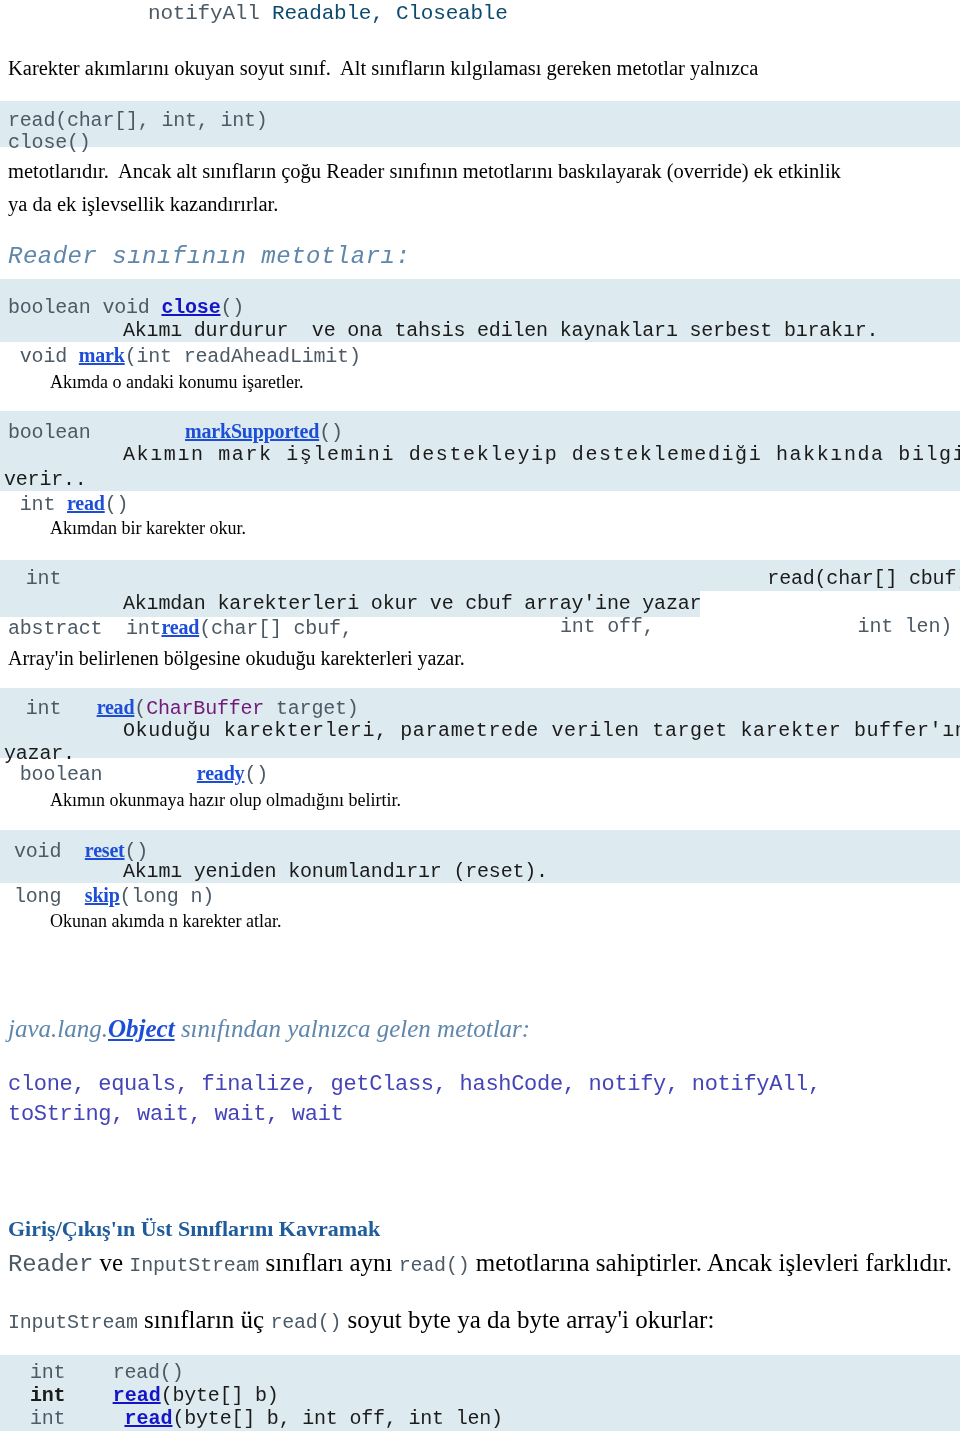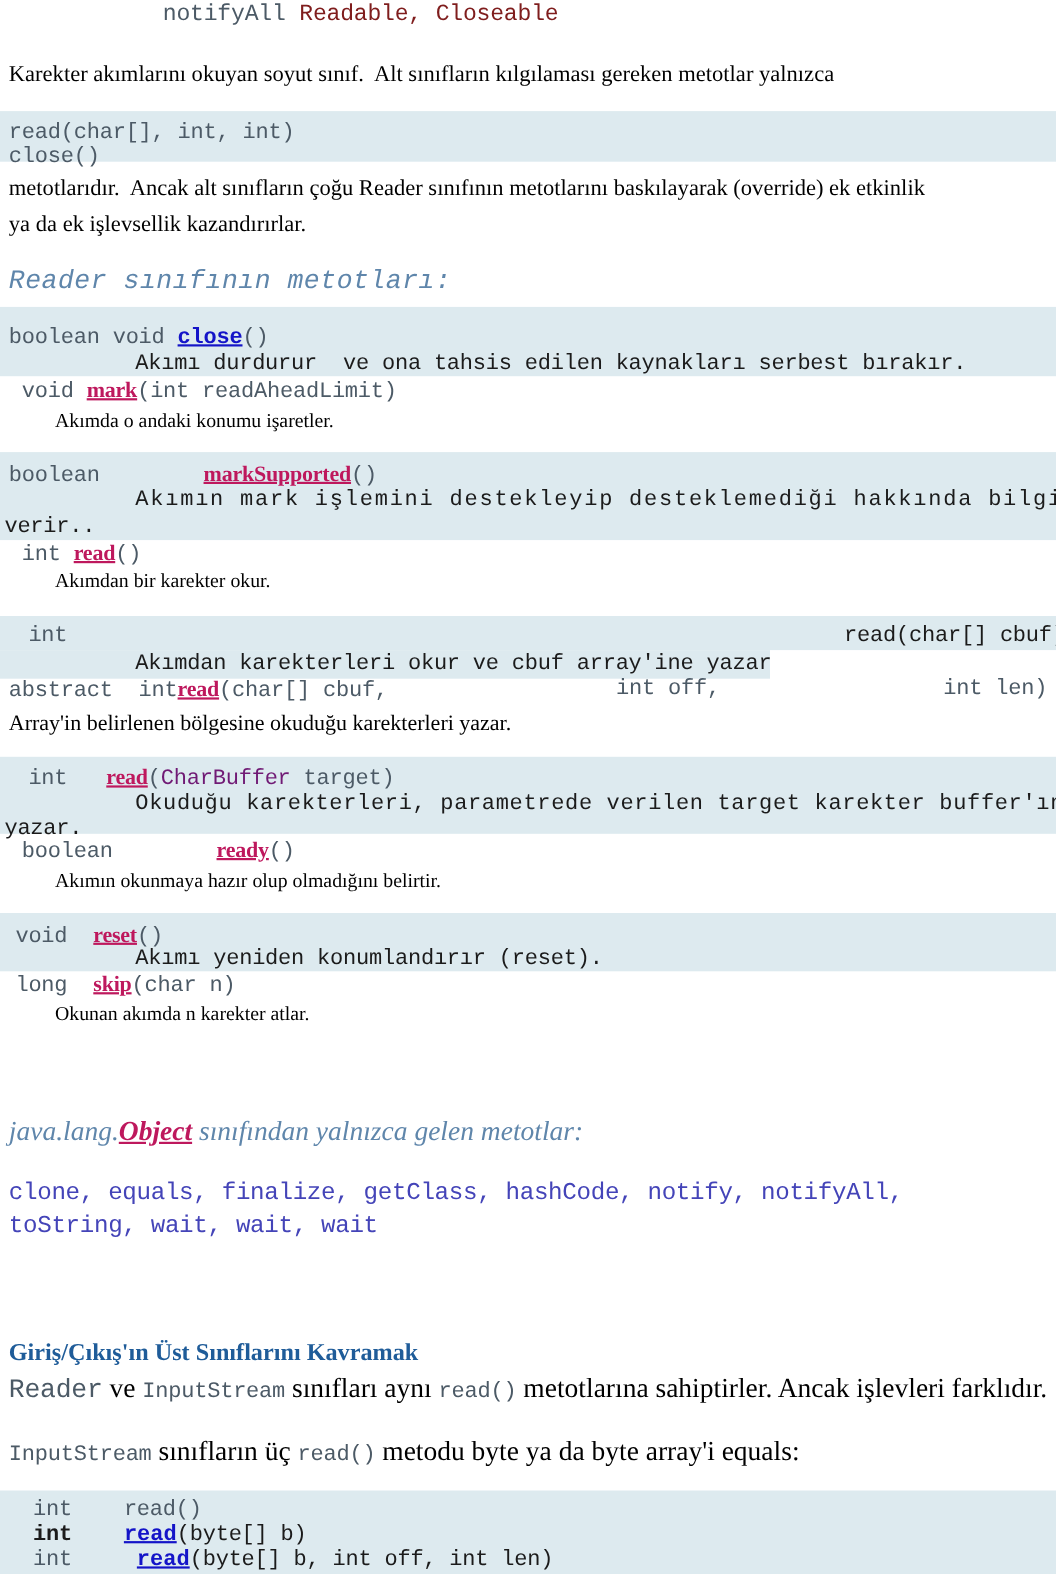--- a/index.html
+++ b/index.html
@@ -41,32 +41,32 @@
     font-size: 20px;
     letter-spacing: -0.2px;
   }
   .codeDark {
     font-family: "Liberation Mono", "DejaVu Sans Mono", monospace;
     color: #1b1b1b;
     font-size: 20px;
     letter-spacing: -0.2px;
   }
   .kw-blue {
-    color: #7f1d1d;
+    color: #0c4a6e;
   }
   .kw-steel {
     color: #701a75;
   }
   .link {
     color: #1414c8;
     font-weight: bold;
     text-decoration: underline;
   }
   .link-serif {
-    color: #be185d;
+    color: #1d4ed8;
     font-weight: bold;
     text-decoration: underline;
     font-family: "Liberation Serif", "DejaVu Serif", serif;
   }
 
   
   .prose {
     font-family: "Liberation Serif", "DejaVu Serif", serif;
     font-size: 25px;
     color: #000000;
@@ -153,31 +153,31 @@
 <div class="ln code" style="top:697px; left:14px;"><span> int   </span><a class="link-serif" href="#">read</a><span>(</span><span class="kw-steel">CharBuffer</span><span> target)</span></div>
 <div class="ln codeDark" style="top:721px; left:123px; letter-spacing:0.6px;">Okuduğu karekterleri, parametrede verilen target karekter buffer'ına</div>
 <div class="ln codeDark" style="top:744px; left:4px;">yazar.</div>
 
 <div class="ln code" style="top:763px; left:8px;"><span> boolean        </span><a class="link-serif" href="#">ready</a><span>()</span></div>
 <div class="ln prose-sm" style="top:791px; left:50px; font-weight:500;">Akımın okunmaya hazır olup olmadığını belirtir.</div>
 
 <div class="ln code" style="top:840px; left:14px;"><span>void  </span><a class="link-serif" href="#">reset</a><span>()</span></div>
 <div class="ln codeDark" style="top:862px; left:123px;">Akımı yeniden konumlandırır (reset).</div>
 
-<div class="ln code" style="top:885px; left:14px;"><span>long  </span><a class="link-serif" href="#">skip</a><span>(char n)</span></div>
+<div class="ln code" style="top:885px; left:14px;"><span>long  </span><a class="link-serif" href="#">skip</a><span>(long n)</span></div>
 <div class="ln prose-sm" style="top:912px; left:50px; font-weight:500;">Okunan akımda n karekter atlar.</div>
 
 <div class="ln h-serif-italic" style="top:1016px; left:8px;"><span>java.lang.</span><a class="link-serif" style="font-style:italic;" href="#">Object</a><span> sınıfından yalnızca gelen metotlar:</span></div>
 
 <div class="ln obj-lines" style="top:1074px; left:8px;">clone, equals, finalize, getClass, hashCode, notify, notifyAll,</div>
 <div class="ln obj-lines" style="top:1104px; left:8px;">toString, wait, wait, wait</div>
 
 <div class="ln h-blue-bold" style="top:1218px; left:8px;">Giriş/Çıkış'ın Üst Sınıflarını Kavramak</div>
 
 <div class="ln" style="top:1250px; left:8px; font-size:20px;"><span class="code" style="font-size:24px;">Reader</span><span class="prose"> ve </span><span class="code" style="font-size:20px;">InputStream</span><span class="prose"> sınıfları aynı </span><span class="code" style="font-size:20px;">read()</span><span class="prose"> metotlarına sahiptirler. Ancak işlevleri farklıdır.</span></div>
 
-<div class="ln" style="top:1307px; left:8px; font-size:20px;"><span class="code" style="font-size:20px;">InputStream</span><span class="prose"> sınıfların üç </span><span class="code" style="font-size:20px;">read()</span><span class="prose"> metodu byte ya da byte array'i equals:</span></div>
+<div class="ln" style="top:1307px; left:8px; font-size:20px;"><span class="code" style="font-size:20px;">InputStream</span><span class="prose"> sınıfların üç </span><span class="code" style="font-size:20px;">read()</span><span class="prose"> soyut byte ya da byte array'i okurlar:</span></div>
 
 <div class="ln" style="top:1363px; left:30px;"><span class="code">int</span><span class="code">    </span><span class="code">read</span><span class="code">()</span></div>
 
 <div class="ln" style="top:1386px; left:30px;"><span class="codeDark" style="font-weight:bold;">int</span><span class="code">    </span><a class="link mono" style="font-size:20px;" href="#">read</a><span class="codeDark">(byte[] b)</span></div>
 
 <div class="ln" style="top:1409px; left:30px;"><span class="code">int</span><span class="code">     </span><a class="link mono" style="font-size:20px;" href="#">read</a><span class="codeDark">(byte[] b, int off, int len)</span></div>
 
 </body></html>

